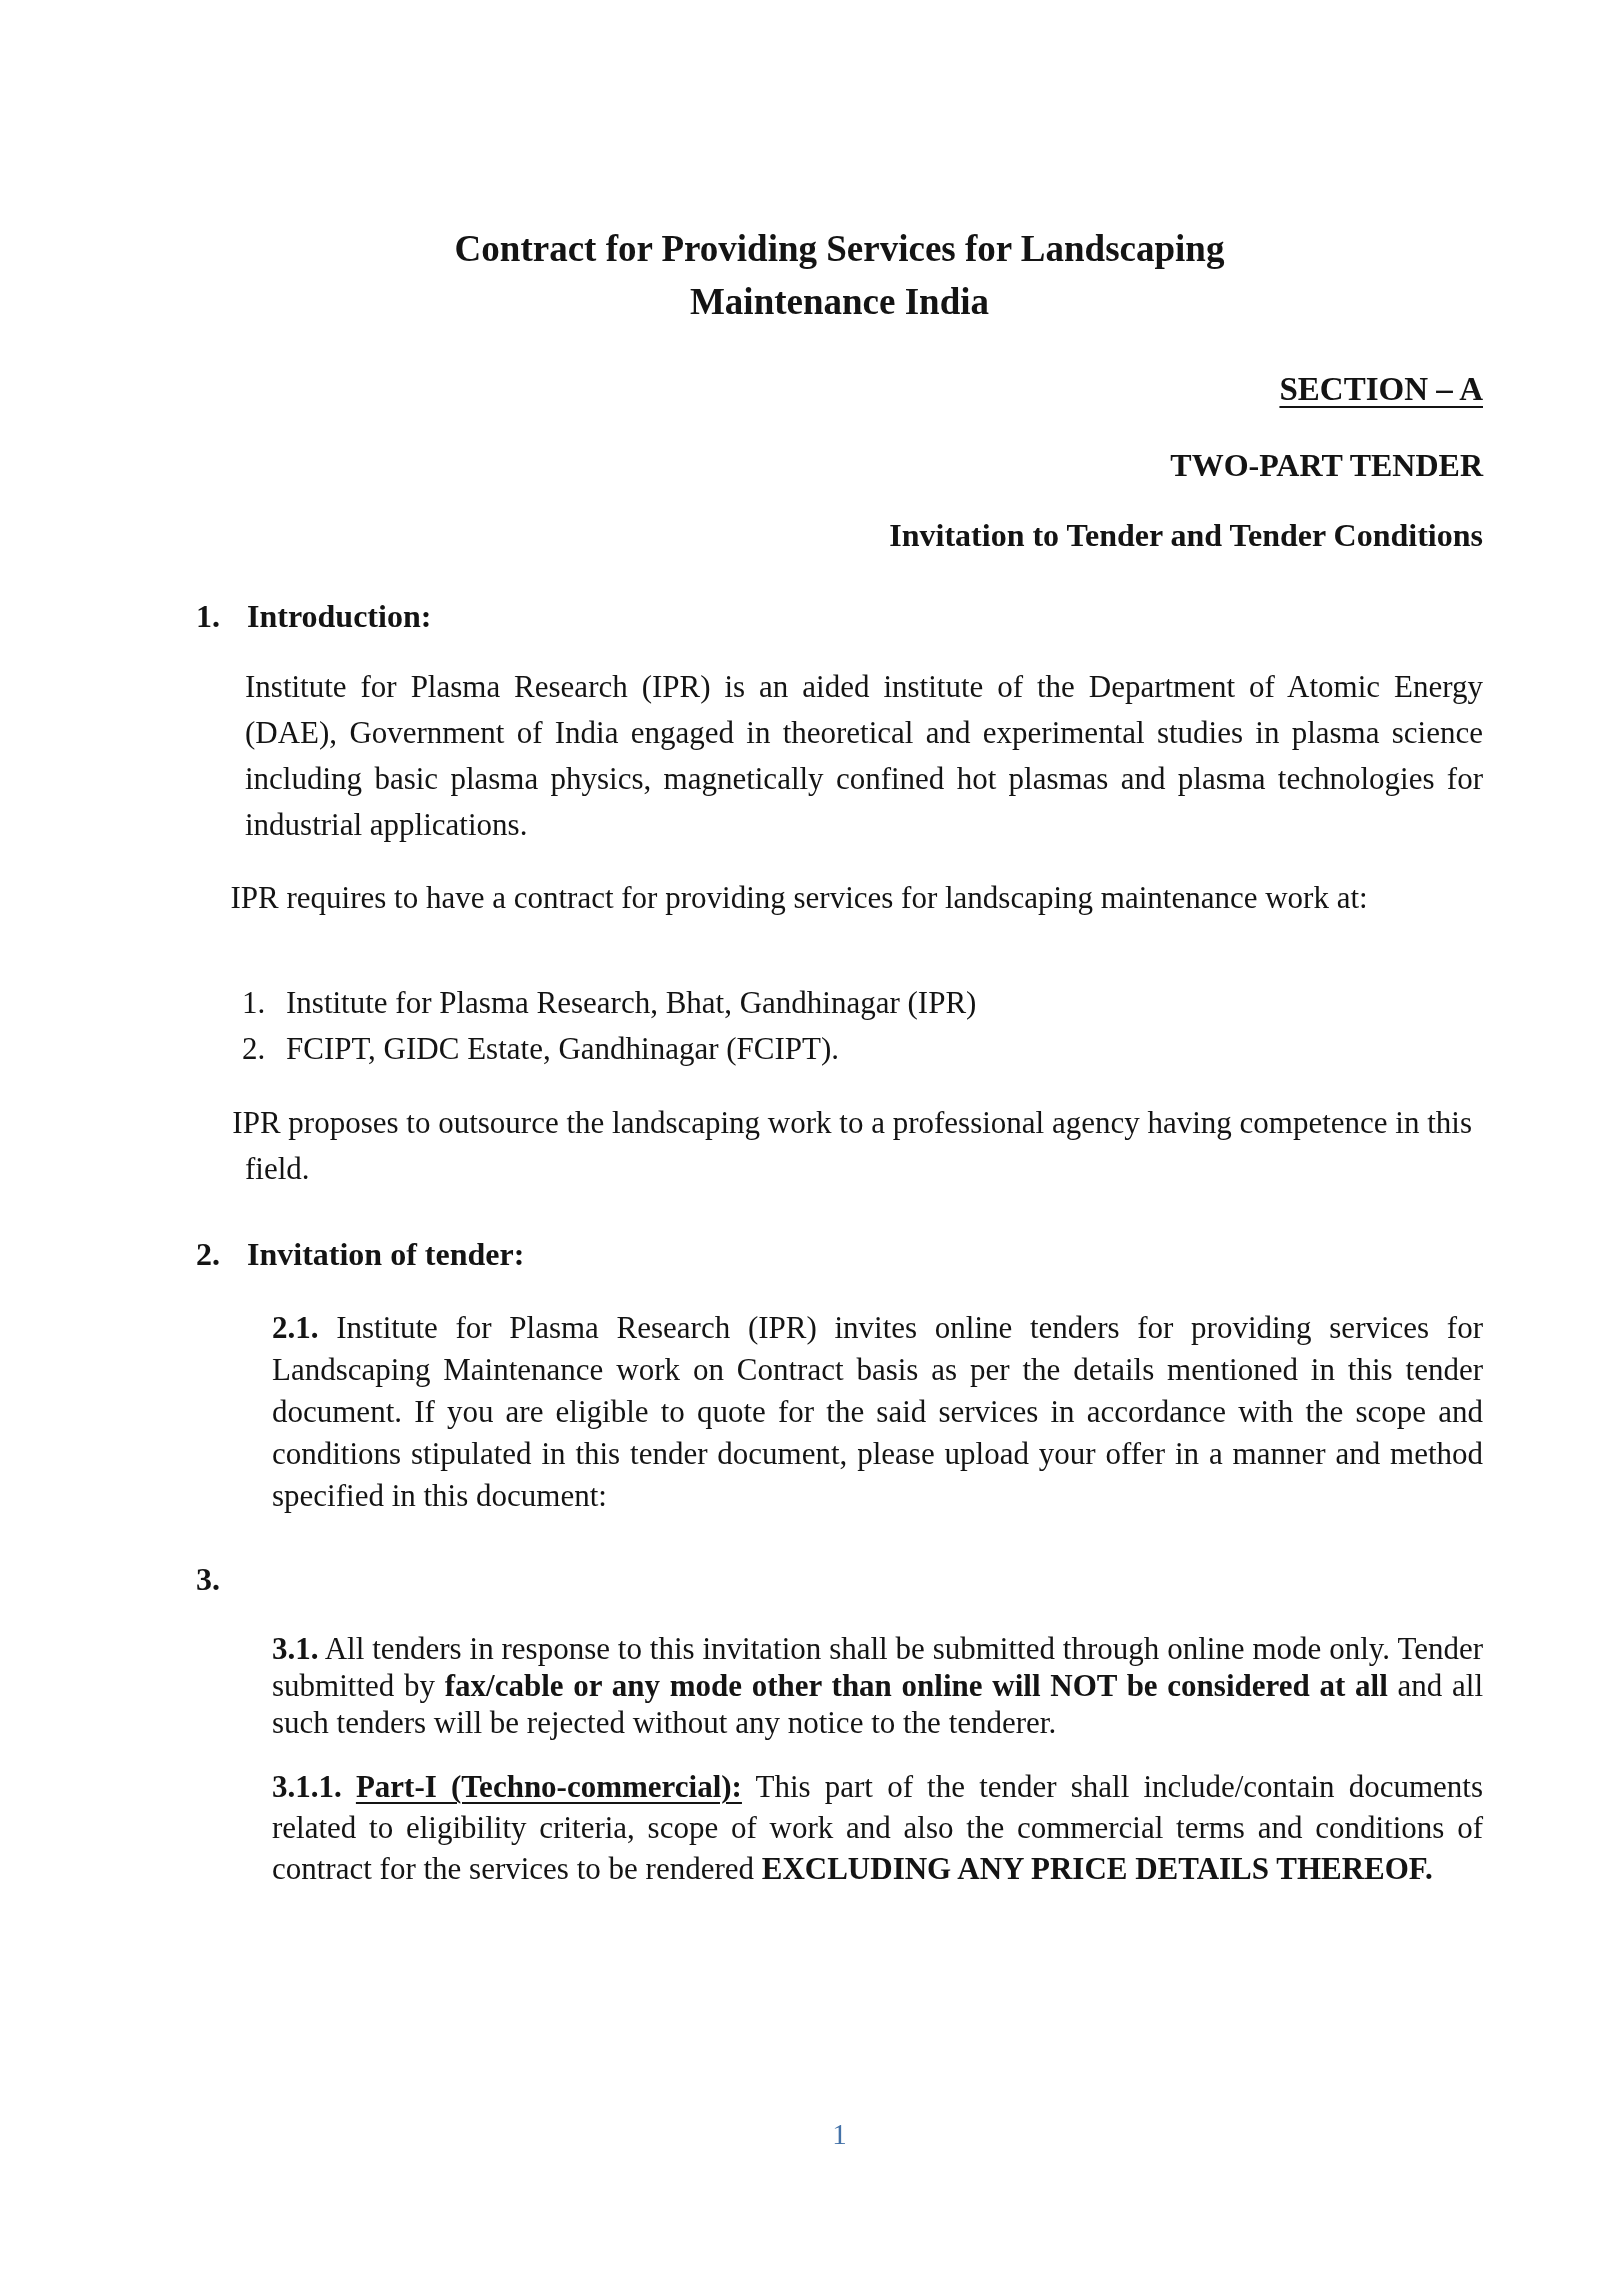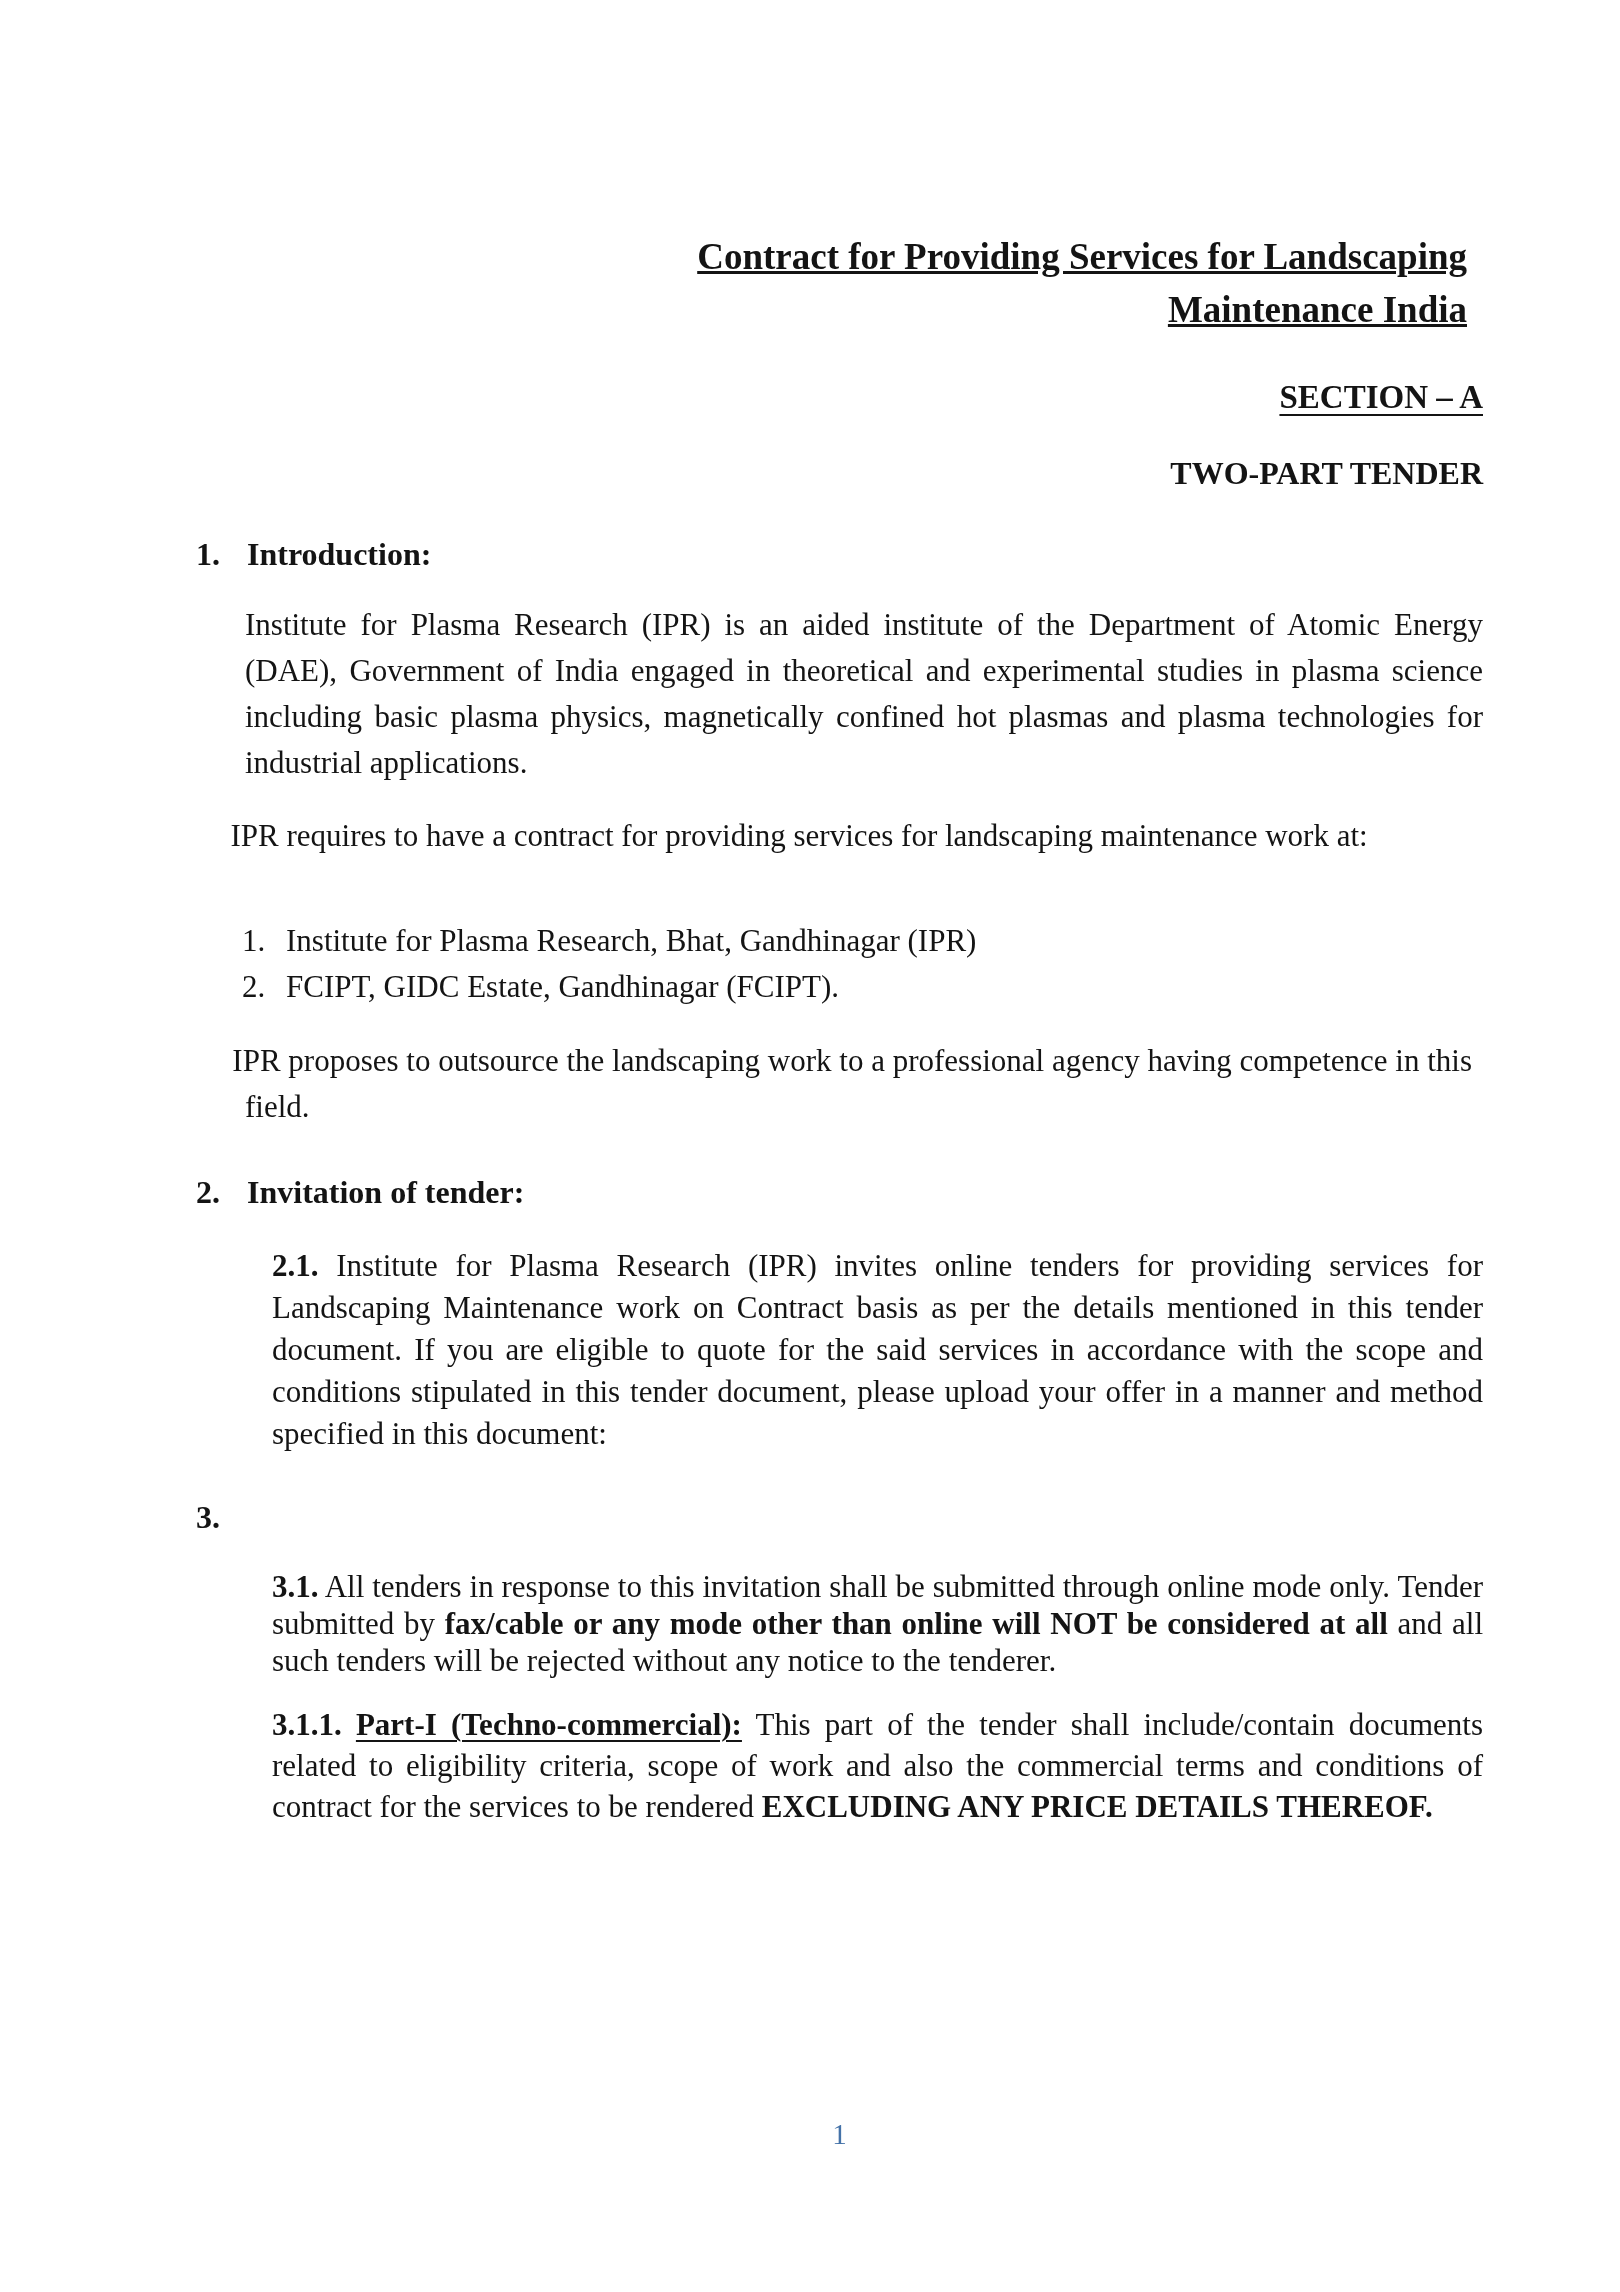--- a/index.html
+++ b/index.html
@@ -10,27 +10,26 @@
     box-sizing: border-box;
     padding: 0 137px 0 196px;
     background: #ffffff;
     font-family: "Liberation Serif", "DejaVu Serif", serif;
     color: #141414;
     font-size: 31px;
     overflow: hidden;
   }
   .center { text-align: right; }
   .doc-title {
-    margin: 16px;
+    margin: 8px;
     padding-top: 214px;
     font-size: 37px;
     line-height: 53px;
     font-weight: bold;
-    text-align: right;
-    text-decoration: underline;
+    text-align: center;
   }
   .section-label {
     margin-top: 43px;
     font-size: 33px;
     font-weight: bold;
   }
   .section-label .u-wrap {
     text-decoration: underline;
     text-decoration-thickness: 2px;
     text-underline-offset: 5.9px;
@@ -108,20 +107,21 @@
     <span>Contract for Providing Services for Landscaping</span><br>
     <span>Maintenance India</span>
   </h1>
 
   <div class="center section-label">
     <span class="u-wrap">SECTION – A</span>
   </div>
 
   <div class="center tender-type">TWO-PART TENDER</div>
 
+  <div class="center subtitle">Invitation to Tender and Tender Conditions</div>
 
   <div class="heading">
     <span class="hnum">1.</span>
     <span class="htext">Introduction:</span>
   </div>
 
   <p class="para p-intro">Institute for Plasma Research (IPR) is an aided institute of the Department of Atomic Energy (DAE), Government of India engaged in theoretical and experimental studies in plasma science including basic plasma physics, magnetically confined hot plasmas and plasma technologies for industrial applications.</p>
 
   <p class="para p-hang">IPR requires to have a contract for providing services for landscaping maintenance work at:</p>
 

